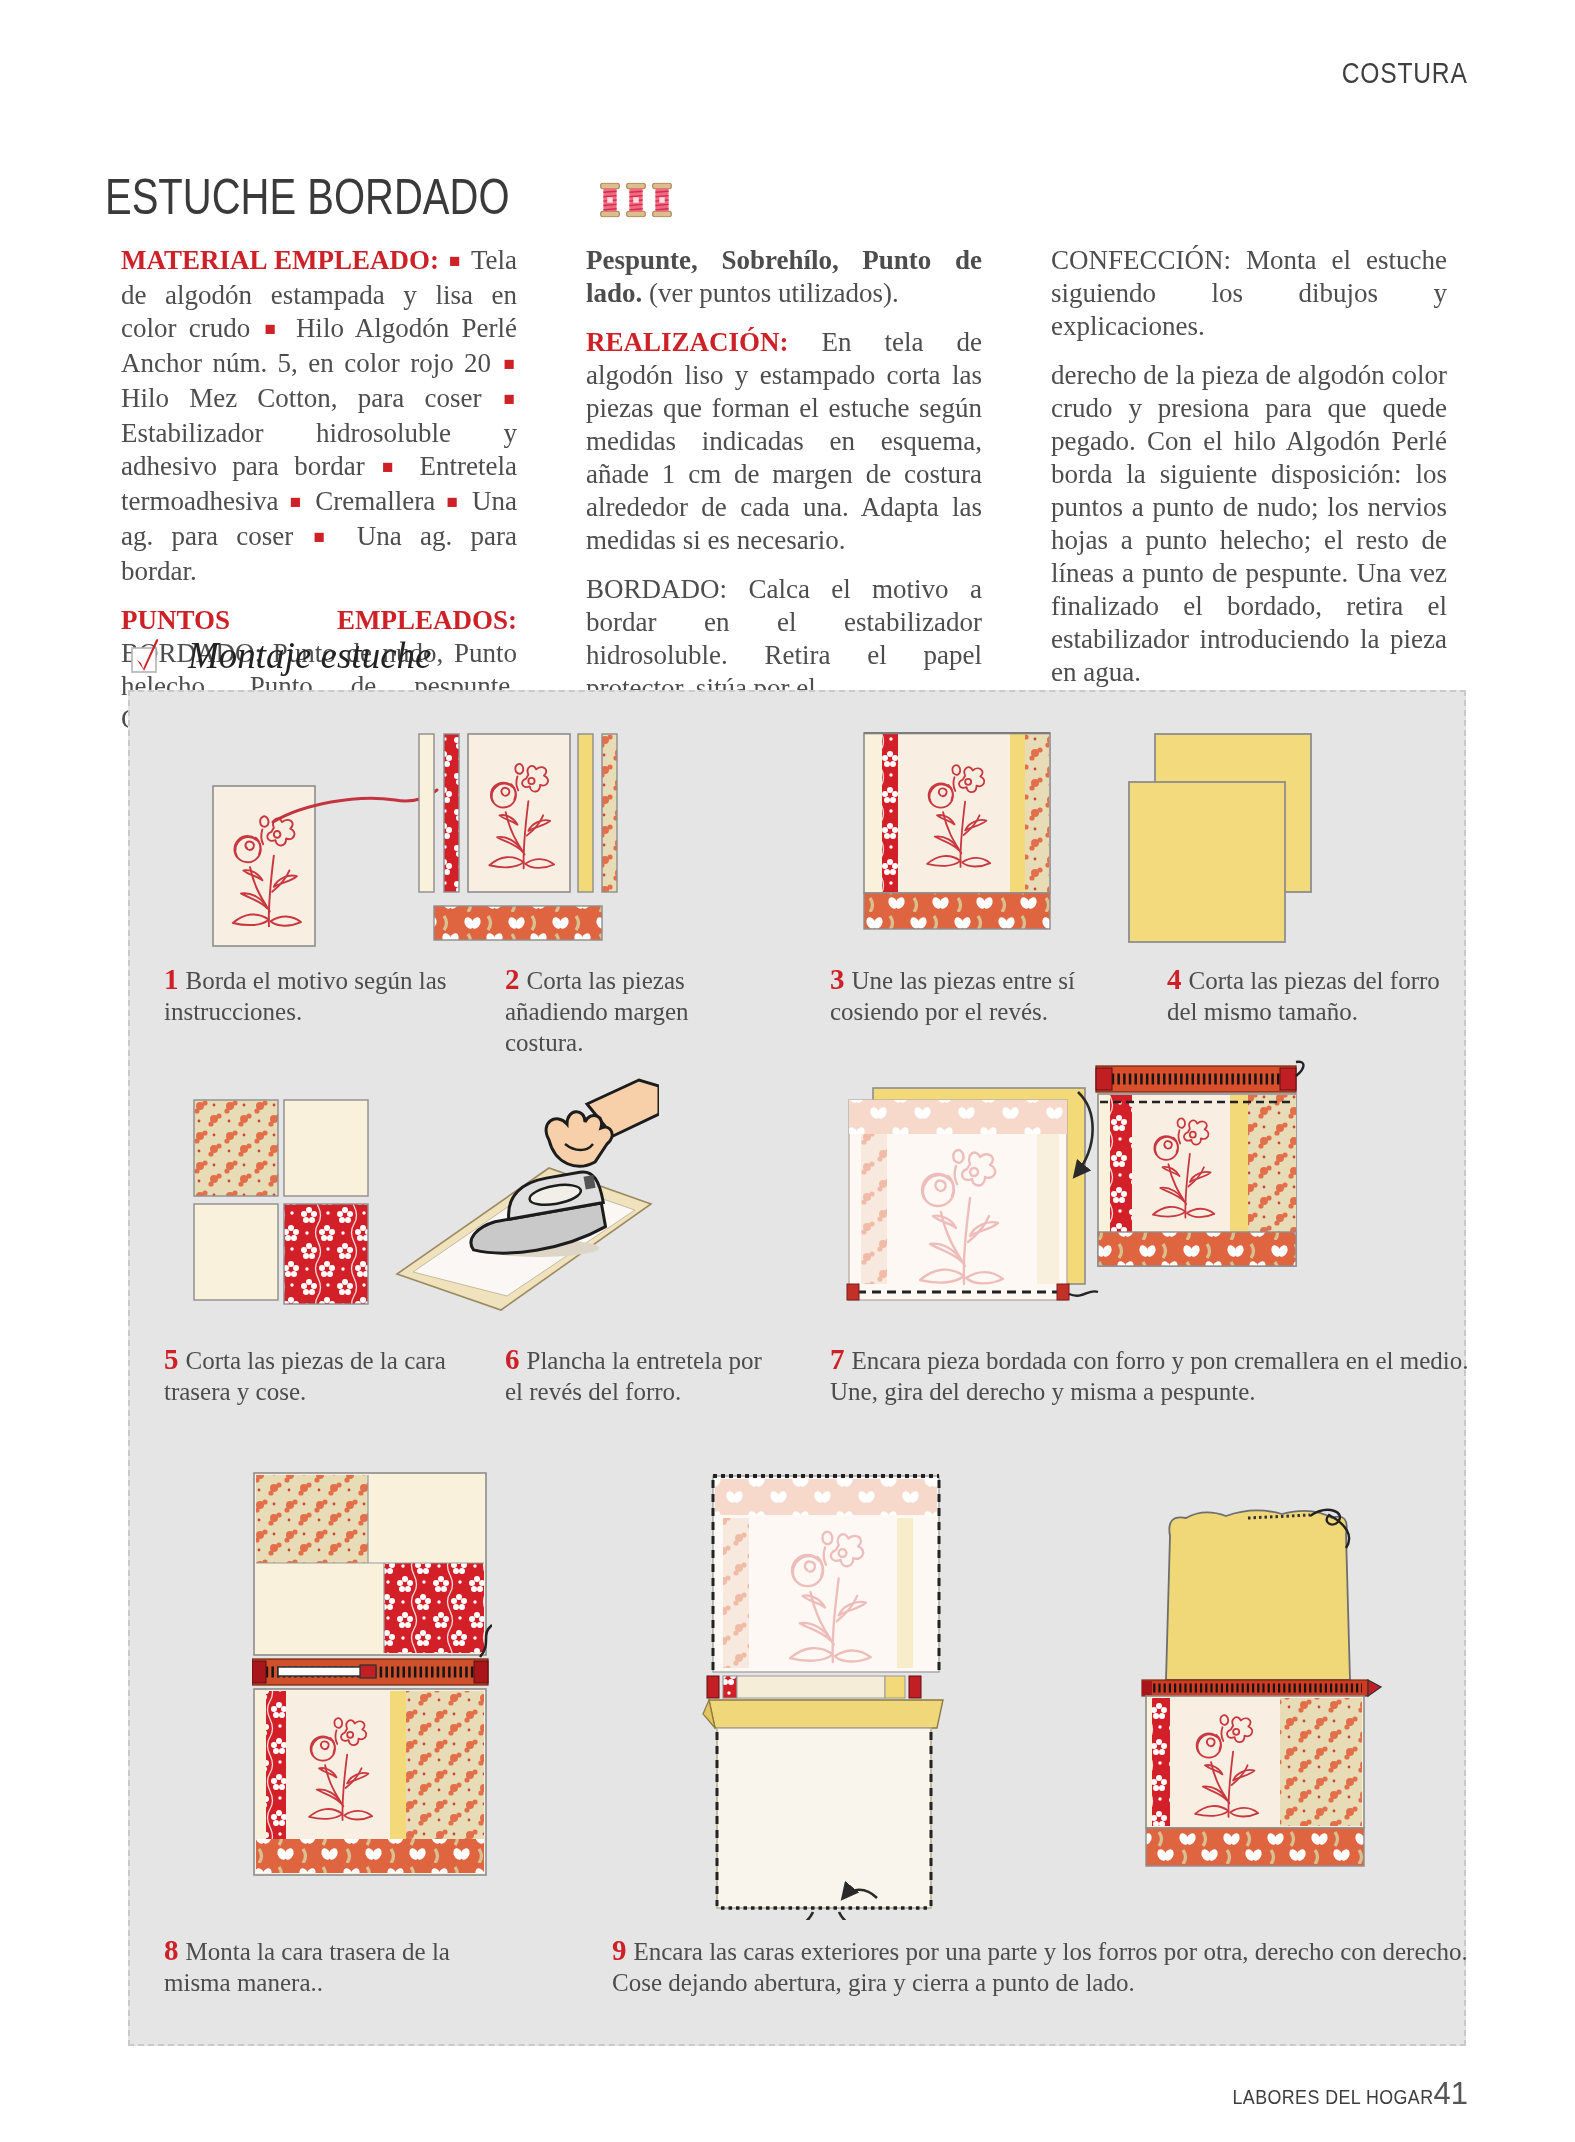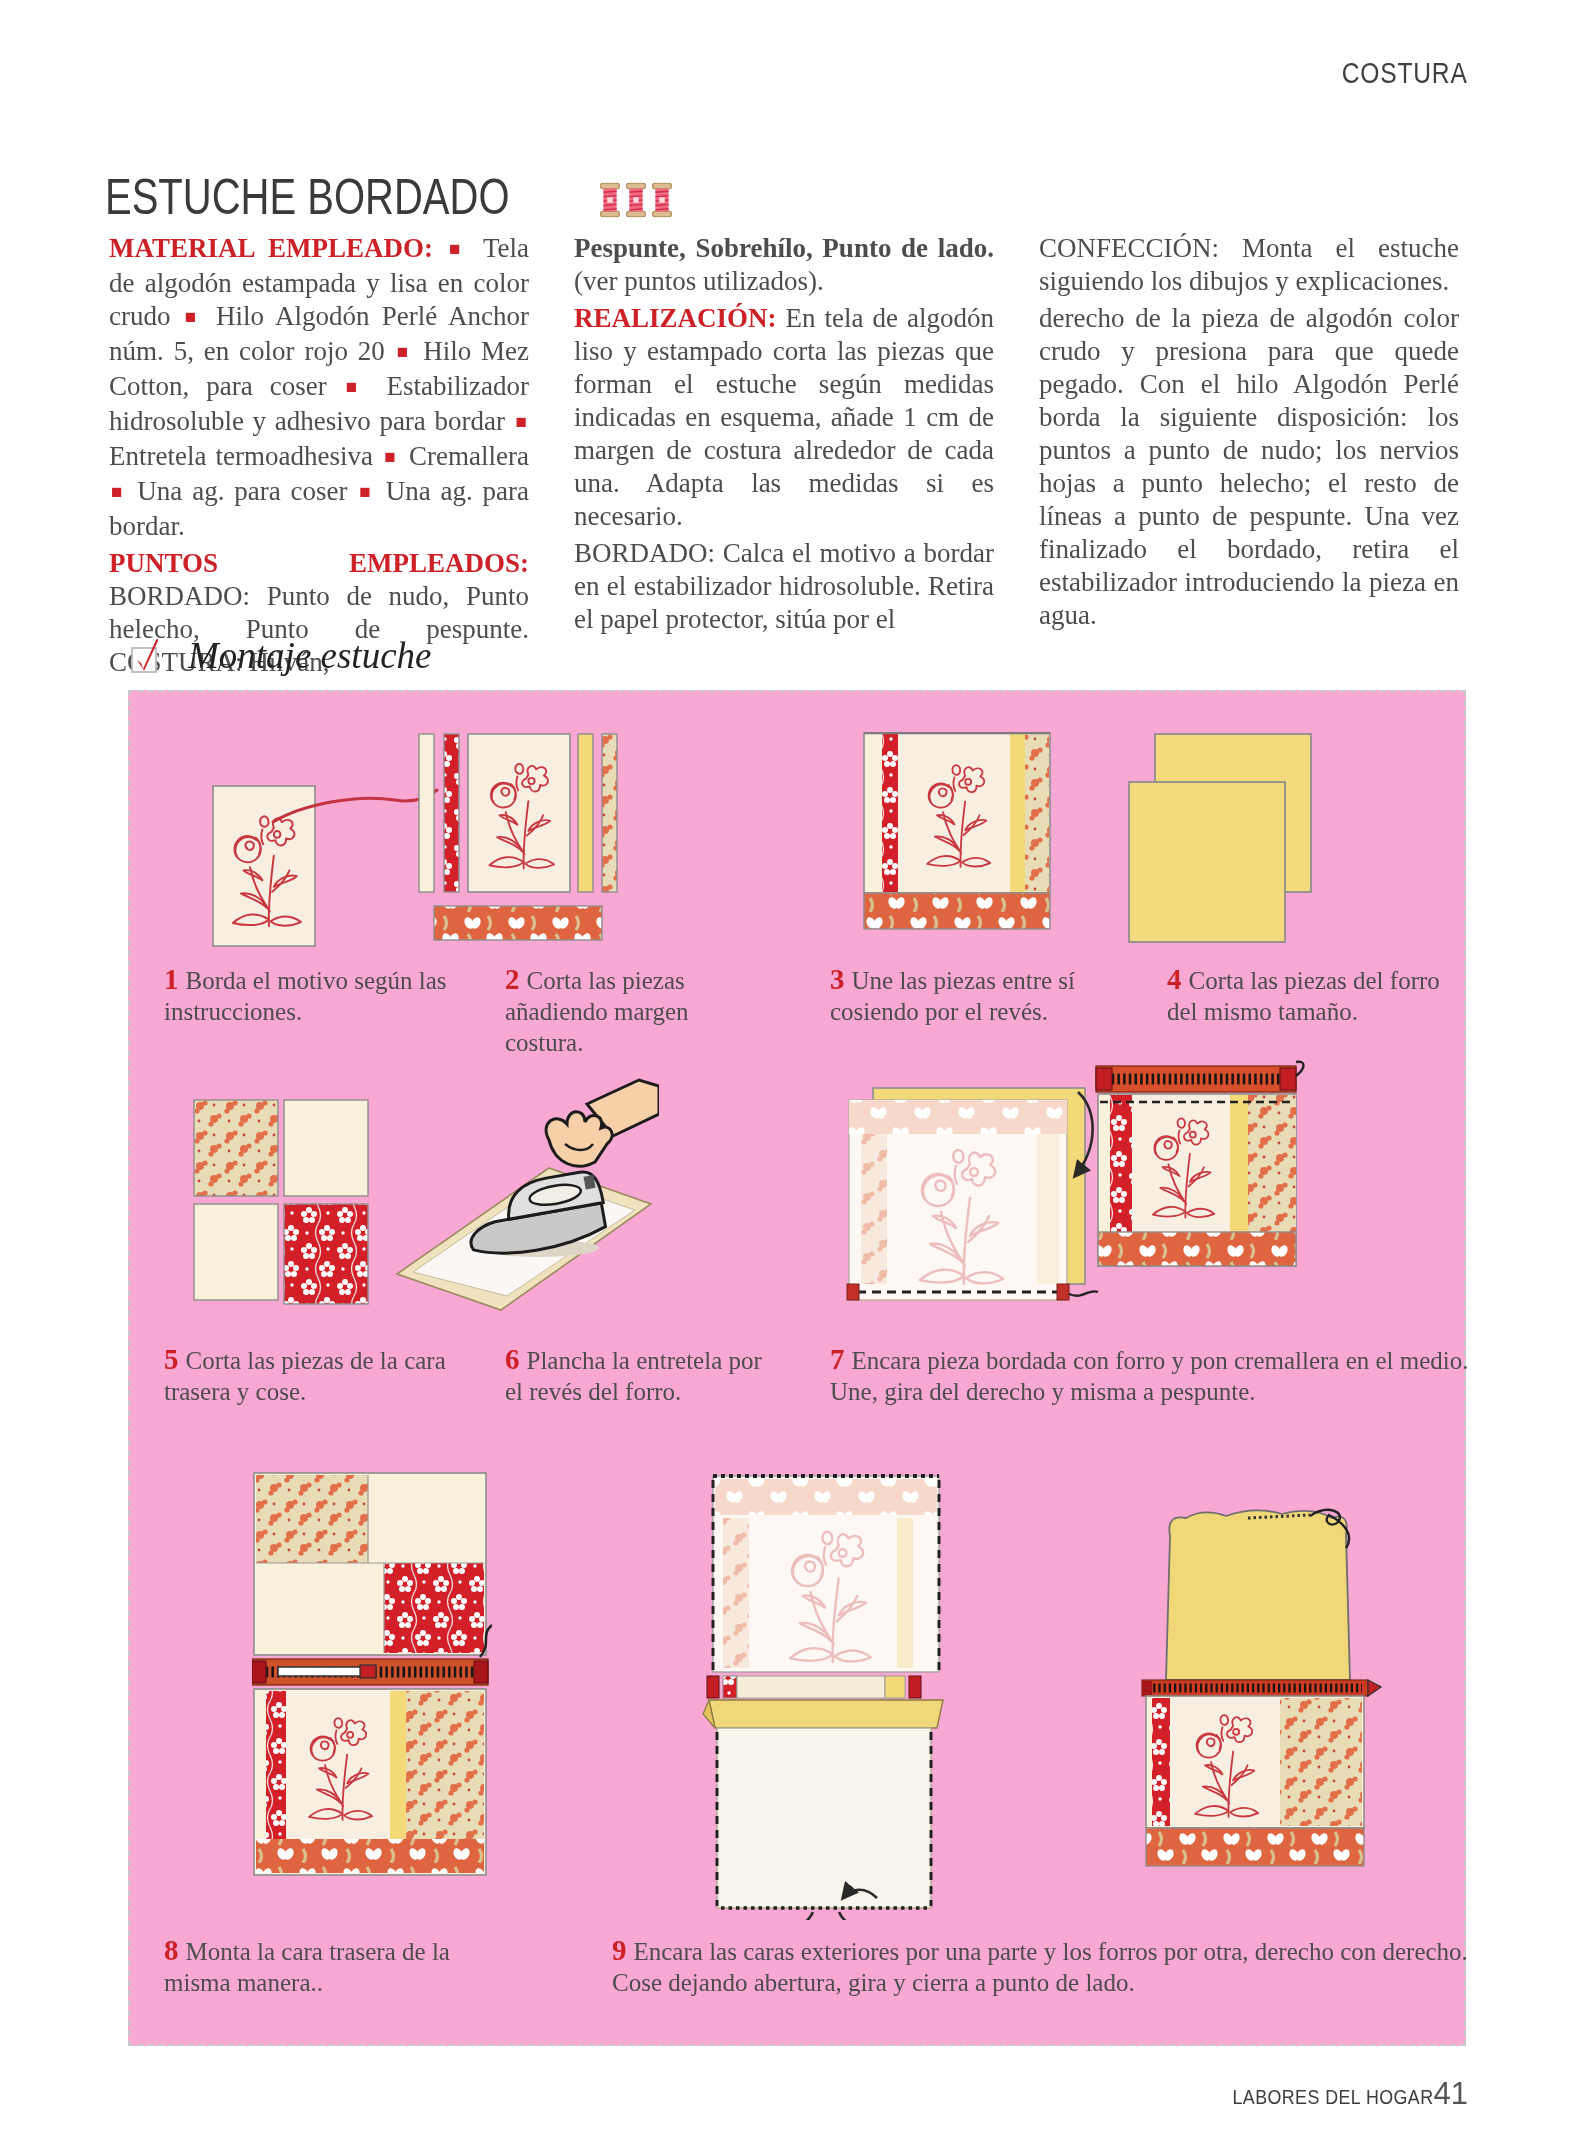--- a/index.html
+++ b/index.html
@@ -5,29 +5,29 @@
   html,body{margin:0;padding:0;background:#e9e9e9;}
   .page{position:relative;width:1575px;height:2142px;background:#ffffff;margin:0 auto;
         font-family:"Liberation Serif",serif;color:#4d4d4d;overflow:hidden;}
   .kicker{position:absolute;top:56px;right:107px;font-family:"Liberation Sans",sans-serif;
           font-size:30px;color:#3f3f3f;transform:scaleX(.82);transform-origin:right;letter-spacing:1px;}
   .title-row{position:absolute;left:105px;top:168px;display:flex;align-items:center;gap:46px;}
   .title{font-family:"Liberation Sans",sans-serif;font-size:50px;font-weight:500;color:#3a3a3a;
          transform:scaleX(.8);transform-origin:left;letter-spacing:0;white-space:nowrap;margin:0;}
   .spools{display:flex;gap:4px;margin-left:-58px;margin-top:6px;}
   .col{position:absolute;top:228px;width:428px;font-size:27px;line-height:33px;text-align:justify;}
-  .col p{margin:4px;}
+  .col p{margin:16px;}
   .col1{left:105px;} .col2{left:570px;} .col3{left:1035px;}
   .red-label{color:#cd2027;font-weight:bold;}
   .blt{color:#cd2027;font-size:0.70em;position:relative;top:-2px;padding:0 2px;}
   .semibold{font-weight:bold;}
   .montaje{position:absolute;left:130px;top:636px;display:flex;align-items:flex-start;}
   .montaje-label{font-style:italic;font-size:37px;color:#222;margin-left:24px;line-height:40px;}
   .mbox{position:absolute;left:128px;top:690px;width:1334px;height:1352px;
-        border:2px dashed #c9c9c9;background:#f9a8d4;}
+        border:2px dashed #c9c9c9;background:#e5e5e5;}
   .illo{position:absolute;}
   .cap{position:absolute;font-size:25px;line-height:31px;color:#4c4c4c;}
   .cap .n{color:#cd2027;font-weight:bold;font-size:29px;padding-right:7px;}
   .footer{position:absolute;top:2076px;right:107px;display:flex;align-items:baseline;gap:0;}
   .foot-mag{font-family:"Liberation Sans",sans-serif;font-size:21px;color:#3d3d3d;
             transform:scaleX(.85);transform-origin:right;letter-spacing:.5px;}
   .foot-num{font-family:"Liberation Sans",sans-serif;font-size:31px;color:#555;}
 </style>
 </head>
 <body>

